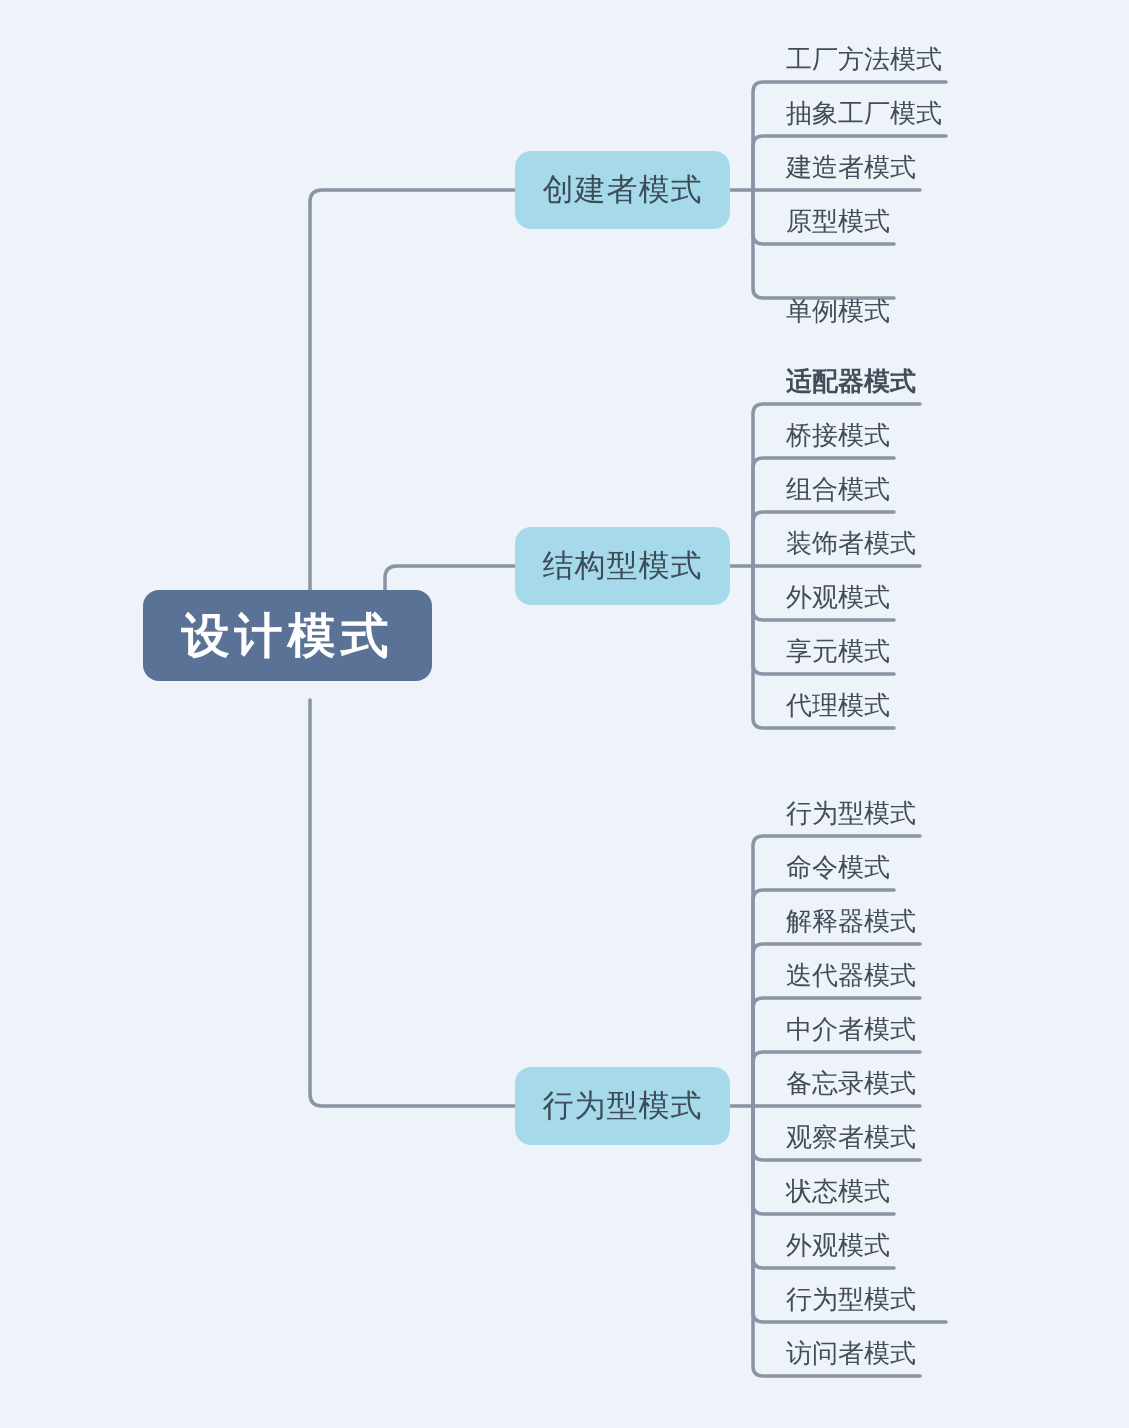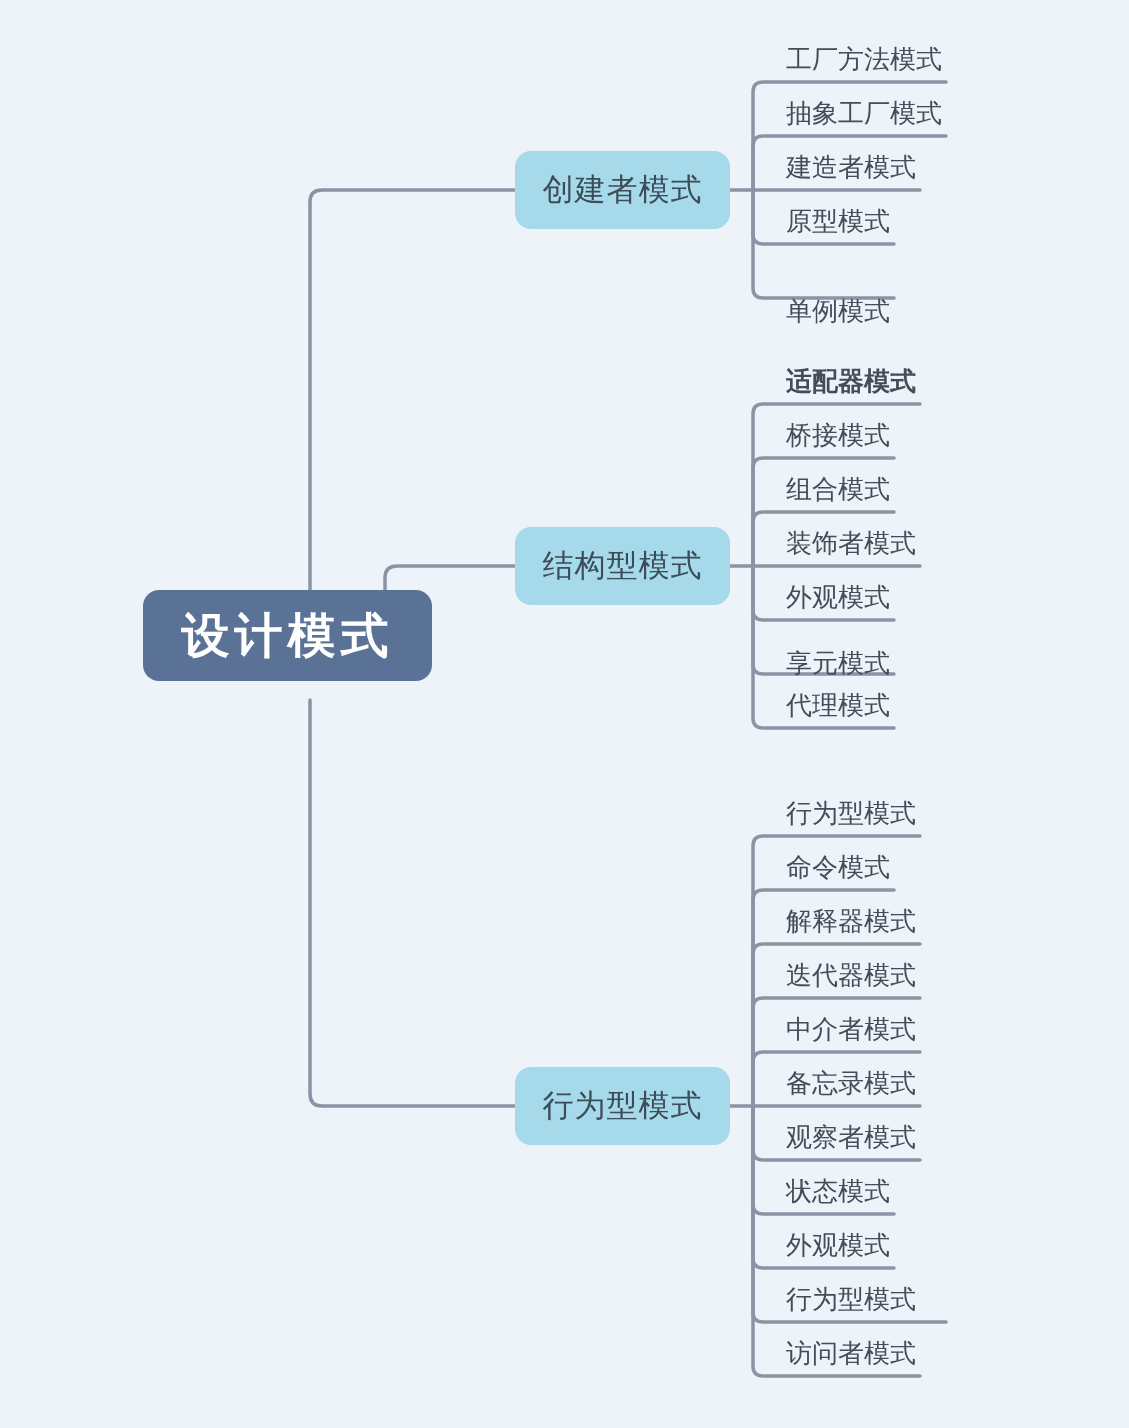--- a/index.html
+++ b/index.html
@@ -100,21 +100,21 @@
       <div class="leaf-node" style="left: 786px; top: 39px;">工厂方法模式</div>
       <div class="leaf-node" style="left: 786px; top: 93px;">抽象工厂模式</div>
       <div class="leaf-node" style="left: 786px; top: 147px;">建造者模式</div>
       <div class="leaf-node" style="left: 786px; top: 201px;">原型模式</div>
       <div class="leaf-node" style="left: 786px; top: 255px; margin-top: 36px;">单例模式</div>
       <div class="leaf-node" style="left: 786px; top: 361px; font-weight: bold;">适配器模式</div>
       <div class="leaf-node" style="left: 786px; top: 415px;">桥接模式</div>
       <div class="leaf-node" style="left: 786px; top: 469px;">组合模式</div>
       <div class="leaf-node" style="left: 786px; top: 523px;">装饰者模式</div>
       <div class="leaf-node" style="left: 786px; top: 577px;">外观模式</div>
-      <div class="leaf-node" style="left: 786px; top: 631px; margin-top: 12px;">享元模式</div>
+      <div class="leaf-node" style="left: 786px; top: 631px;">享元模式</div>
       <div class="leaf-node" style="left: 786px; top: 685px;">代理模式</div>
       <div class="leaf-node" style="left: 786px; top: 793px;">行为型模式</div>
       <div class="leaf-node" style="left: 786px; top: 847px;">命令模式</div>
       <div class="leaf-node" style="left: 786px; top: 901px;">解释器模式</div>
       <div class="leaf-node" style="left: 786px; top: 955px;">迭代器模式</div>
       <div class="leaf-node" style="left: 786px; top: 1009px;">中介者模式</div>
       <div class="leaf-node" style="left: 786px; top: 1063px;">备忘录模式</div>
       <div class="leaf-node" style="left: 786px; top: 1117px;">观察者模式</div>
       <div class="leaf-node" style="left: 786px; top: 1171px;">状态模式</div>
       <div class="leaf-node" style="left: 786px; top: 1225px;">外观模式</div>

